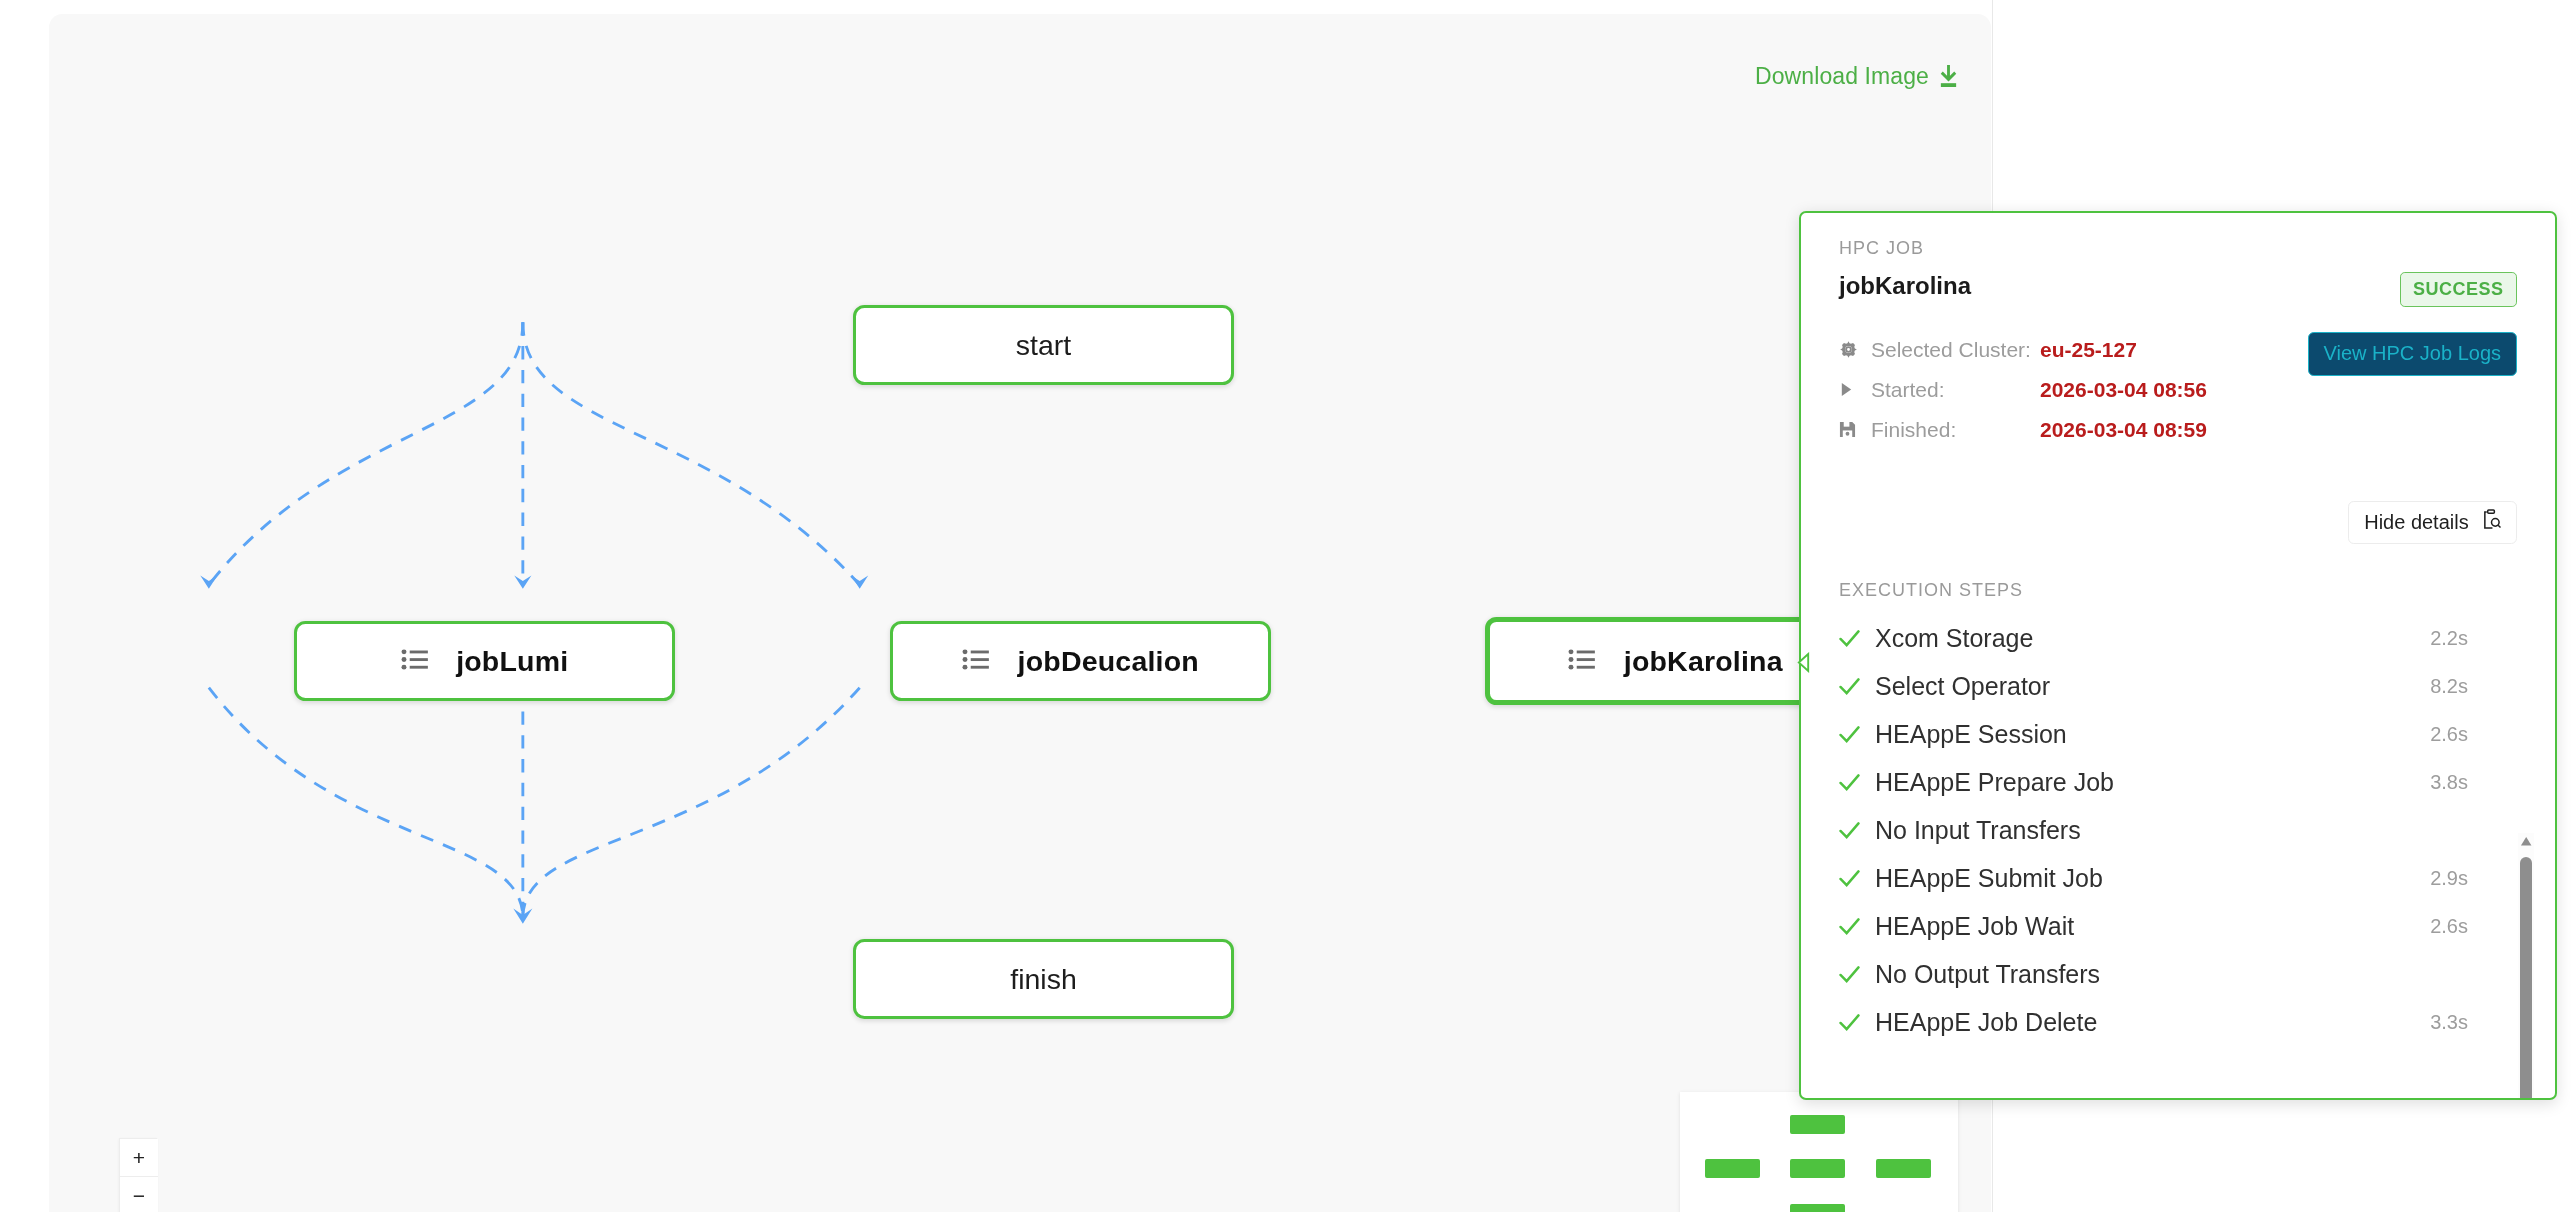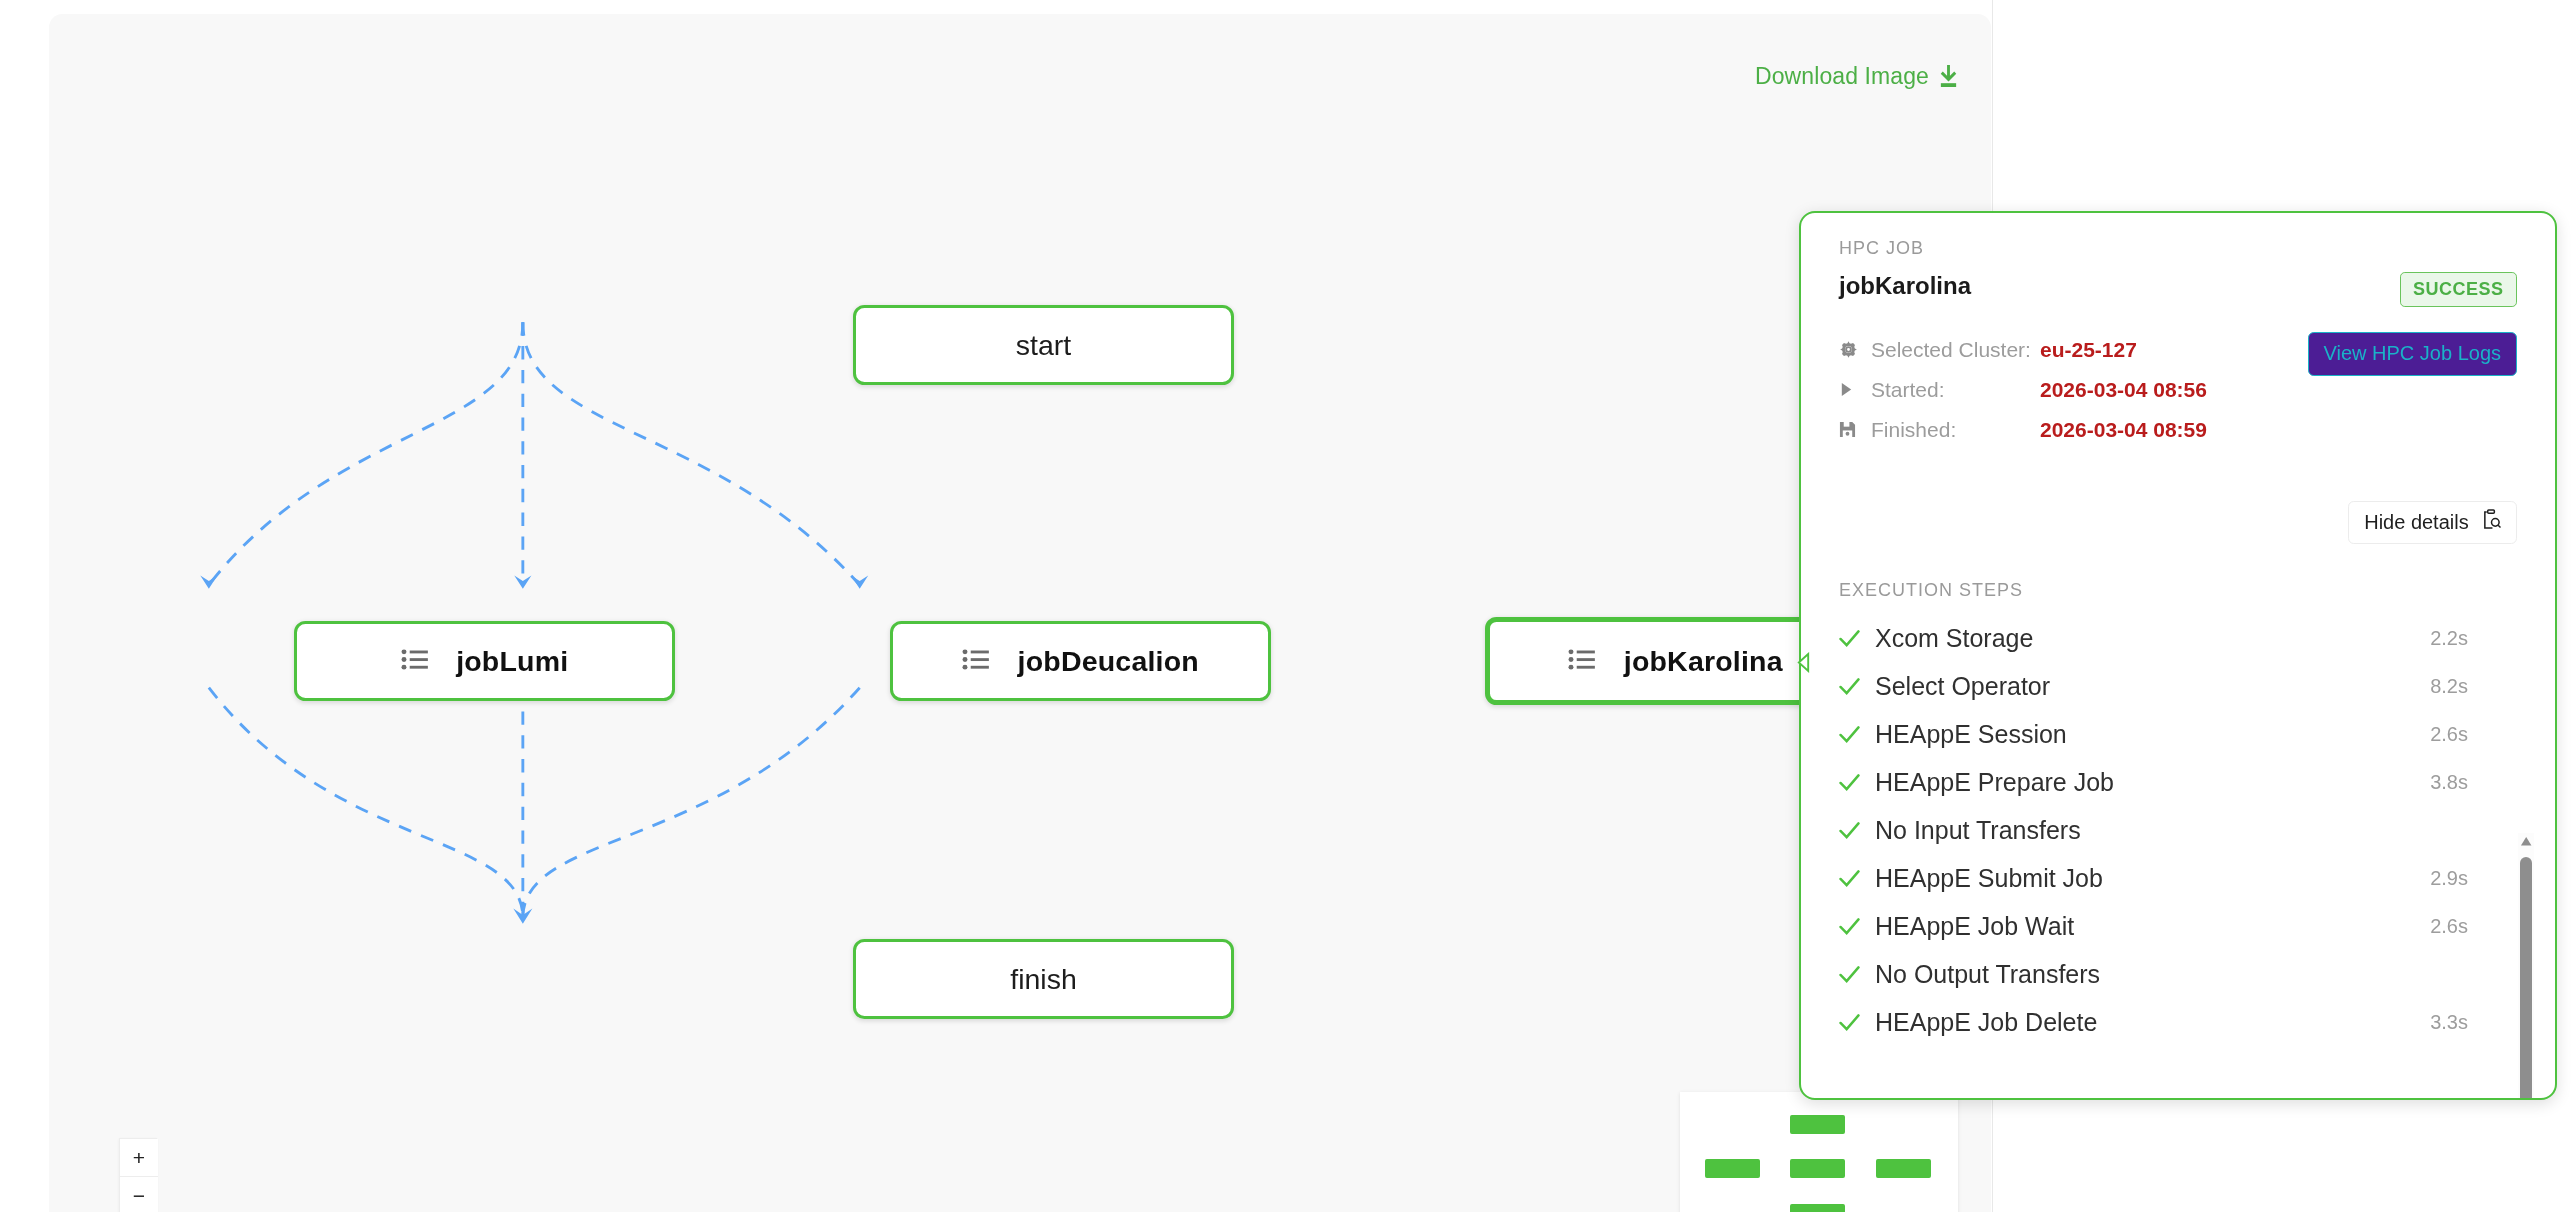--- a/index.html
+++ b/index.html
@@ -103,21 +103,21 @@
   .mm-node {
     position: absolute; background: #4ec23f; border-radius: 1.9px; height: 19px;
   }
 
   
   .details-panel {
     position: absolute; left: 1799px; top: 211px;
     width: 758px; height: 889px;
     background: #ffffff;
     border: 2.9px solid #4ec23f;
-    border-radius: 16px;
+    border-radius: 7px;
     box-shadow: 0 3.8px 15px rgba(0,0,0,.13);
     overflow: hidden;
   }
   .dp-inner { padding: 25px 38px 0 38px; position: relative; height: 100%; }
 
   .dp-kicker {
     color: #9a9a9a; font-size: 18px; letter-spacing: 1px;
     text-transform: uppercase;
   }
   .dp-titlerow { display:flex; align-items:flex-start; justify-content:space-between; margin-top: 13.3px; }
@@ -131,21 +131,21 @@
 
   .dp-meta { margin-top: 23px; position: relative; }
   .meta-row { display:flex; align-items:center; height: 40px; }
   .meta-icon { width: 32px; display:flex; align-items:center; color:#8a8a8a; }
   .meta-label { color: #9c9c9c; font-size: 21px; width: 169px; }
   .meta-value { color: #b91c1c; font-size: 21px; font-weight: 600; }
 
   .logs-btn {
     position: absolute; right: 0; top: 1.9px;
     border: 1px solid #1ab2c8; border-radius: 5.7px;
-    color: #1ab2c8; background: #4c1d95;
+    color: #1ab2c8; background: #0c4a6e;
     font-size: 20px; padding: 9.5px 15px; cursor: pointer;
     white-space: nowrap;
   }
 
   .hide-details-row { display:flex; justify-content:flex-end; margin-top: 51px; }
   .hide-details-btn {
     border: 1px solid #ececec; border-radius: 5.7px; background:#fff;
     display:flex; align-items:center; gap: 13.3px;
     font-size: 20px; color:#1f1f1f; padding: 7.6px 15px; cursor: pointer;
   }

